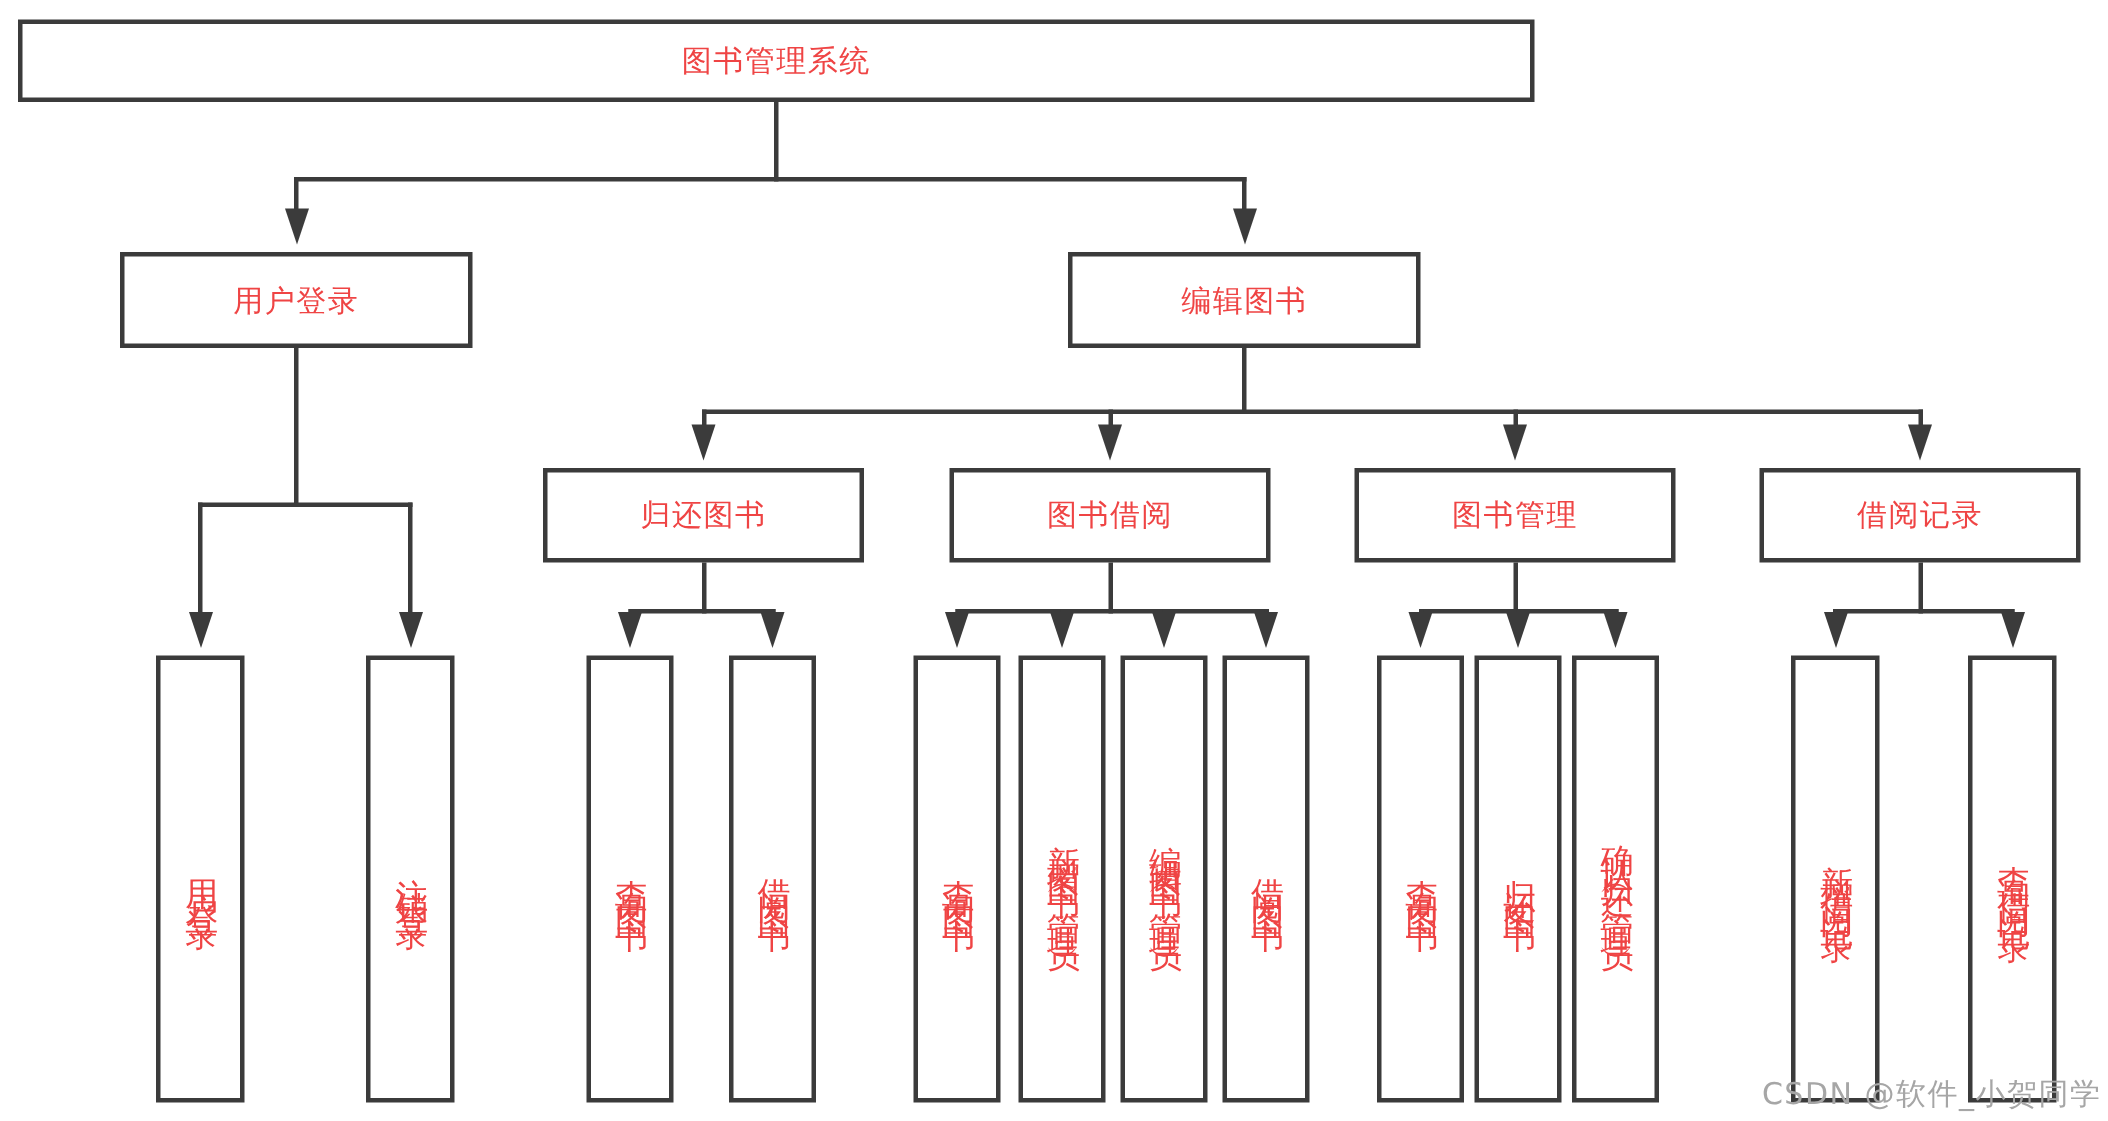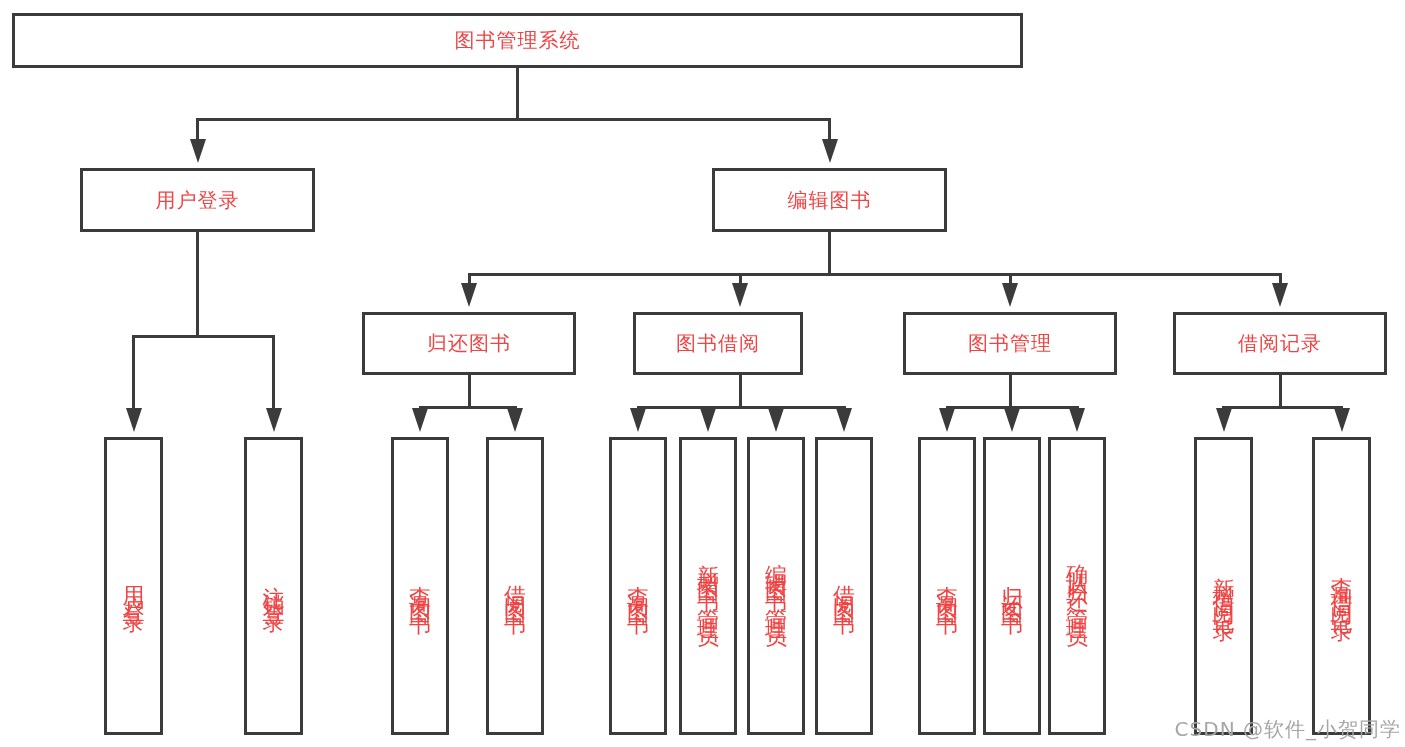--- a/index.html
+++ b/index.html
@@ -127,21 +127,21 @@
       </div>
       <div class="node horizontal" style="left: 80px; top: 168px; width: 235px; height: 64px;">
         <span>用户登录</span>
       </div>
       <div class="node horizontal" style="left: 712px; top: 168px; width: 235px; height: 64px;">
         <span>编辑图书</span>
       </div>
       <div class="node horizontal" style="left: 362px; top: 312px; width: 214px; height: 63px;">
         <span>归还图书</span>
       </div>
-      <div class="node horizontal" style="left: 633px; top: 312px; width: 170px; height: 63px;">
+      <div class="node horizontal" style="left: 633px; top: 312px; width: 214px; height: 63px;">
         <span>图书借阅</span>
       </div>
       <div class="node horizontal" style="left: 903px; top: 312px; width: 214px; height: 63px;">
         <span>图书管理</span>
       </div>
       <div class="node horizontal" style="left: 1173px; top: 312px; width: 214px; height: 63px;">
         <span>借阅记录</span>
       </div>
       <div class="node vertical" style="left: 104px; top: 437px; width: 59px; height: 298px;">
         <span>用户登录</span>

